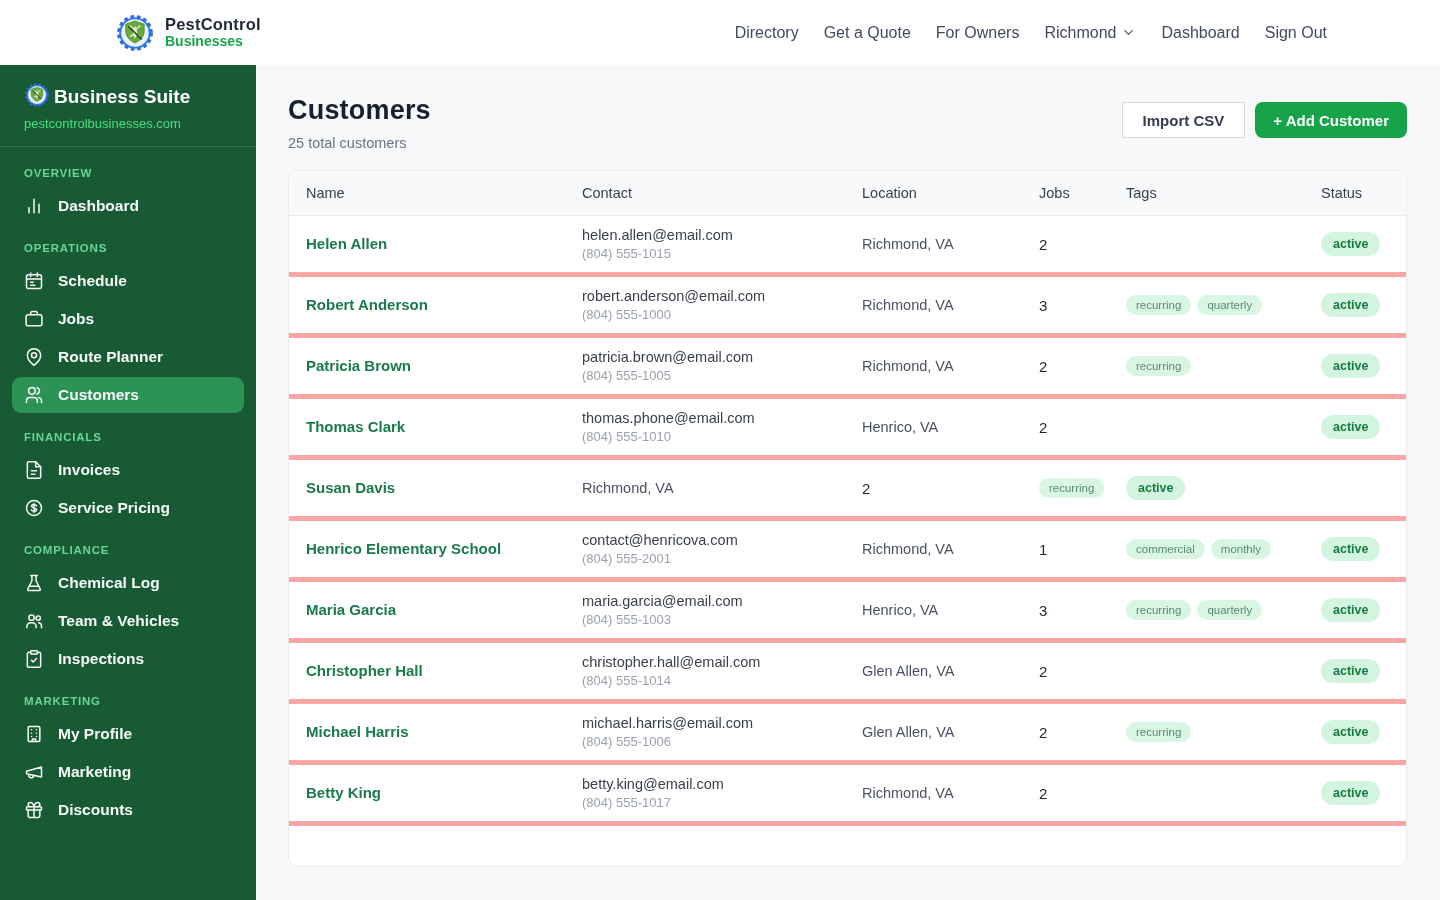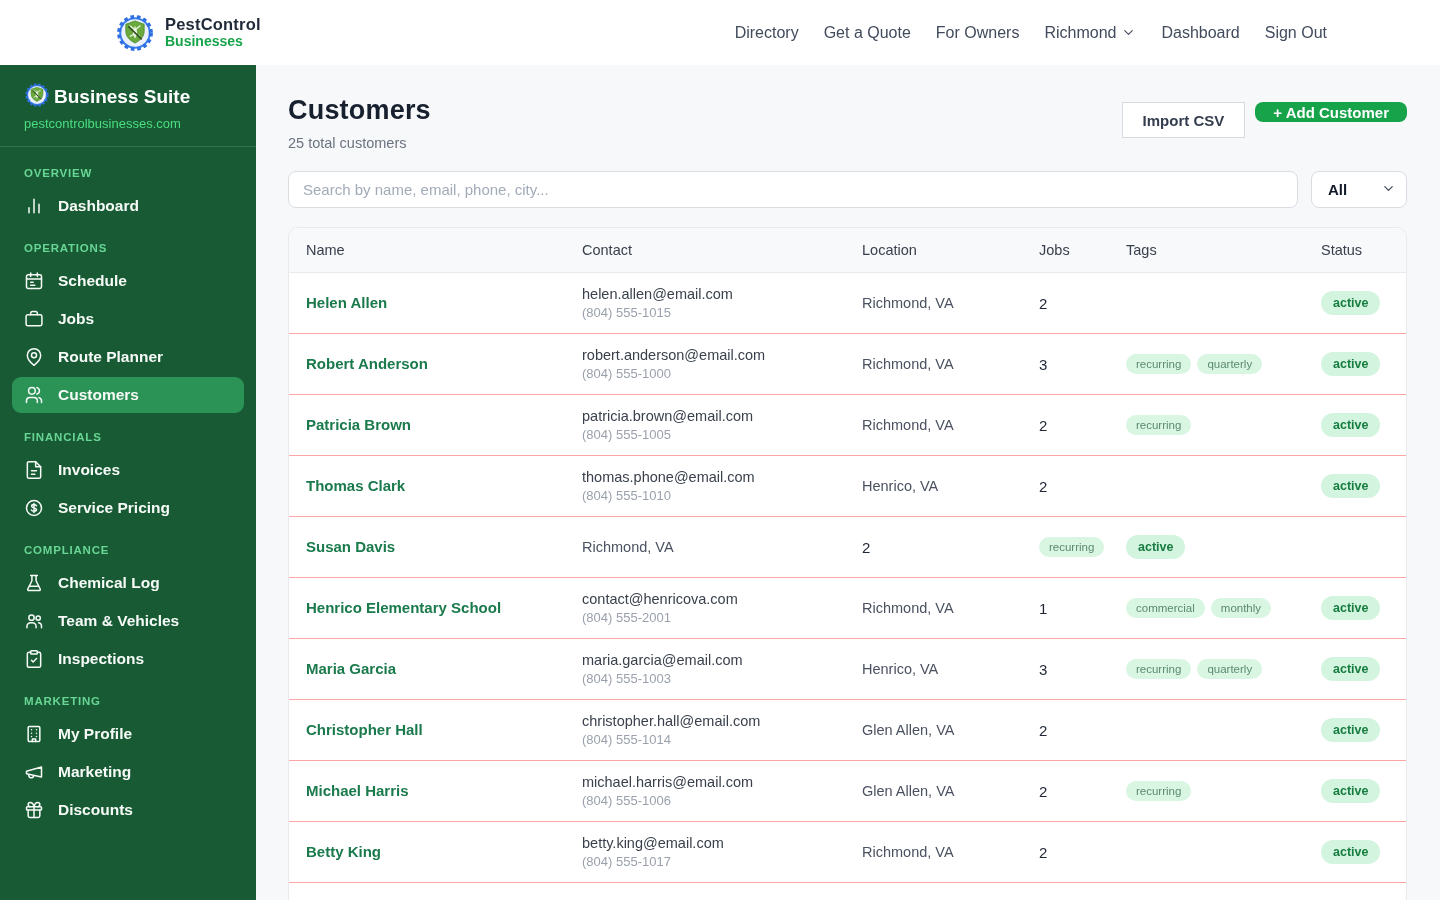--- a/index.html
+++ b/index.html
@@ -36,32 +36,32 @@
   .snav-item { display:flex; align-items:center; gap:14px; height:36px; padding:8px 12px; border-radius:9px; margin-bottom:2px; font-size:15.5px; font-weight:600; color:#f7fbf8; cursor:pointer; }
   .snav-item.active { background:#2b9356; }
   .snav-item .icon { width:20px; height:20px; }
   
   main { flex:1; padding:30px 33px 0 32px; overflow:hidden; }
   .page-head { display:flex; justify-content:space-between; align-items:flex-start; }
   .page-title { margin:0; font-size:27px; font-weight:800; color:#16202e; letter-spacing:.2px; }
   .page-subtitle { margin-top:9px; font-size:14.5px; color:#6b7280; }
   .actions { display:flex; gap:10px; margin-top:7px; }
   .btn-secondary { height:36px; padding:0 20px; border:1px solid #d7dbdf; border-radius:0; background:#fff; font-size:15px; font-weight:600; color:#333d4d; font-family:inherit; cursor:pointer; }
-  .btn-primary { height:20px; padding:0 18px; border:none; border-radius:8px; background:#17a34a; color:#fff; font-size:15px; font-weight:700; font-family:inherit; cursor:pointer; }
+  .btn-primary { height:36px; padding:0 18px; border:none; border-radius:8px; background:#17a34a; color:#fff; font-size:15px; font-weight:700; font-family:inherit; cursor:pointer; }
   .filters { display:flex; gap:13px; margin-top:20px; }
   .search-input { flex:1; height:37px; border:1px solid #d9dde2; border-radius:8px; padding:0 14px; font-size:15px; font-family:inherit; color:#1f2937; background:#fff; outline:none; }
   .search-input::placeholder { color:#a2abb8; }
   .select { width:96px; height:37px; border:1px solid #d9dde2; border-radius:8px; background:#fff; display:flex; align-items:center; justify-content:space-between; padding:0 10px 0 16px; font-size:15px; font-weight:600; color:#111827; cursor:pointer; }
   .select .icon { width:15px; height:15px; color:#374151; }
   
   .table { margin-top:19px; background:#fff; border:1px solid #e8eaed; border-radius:10px; overflow:hidden; }
   .trow { display:grid; grid-template-columns:276px 280px 177px 87px 195px 1fr; padding-left:17px; align-items:center; }
   .thead { background:#f8f9fb; height:45px; border-bottom:1px solid #e8eaed; }
   .th { font-size:14.5px; font-weight:500; color:#39404d; }
-  .tbody .trow { height:61px; border-bottom:1px solid #fca5a5; background:#fff; }
+  .tbody .trow { height:61px; border-bottom:5px solid #fca5a5; background:#fff; }
   .cust-name { color:#1a7a4c; font-size:15px; font-weight:600; cursor:pointer; text-decoration:none; }
   .email { font-size:14.5px; color:#3a414c; }
   .phone { font-size:13px; color:#9aa1ac; margin-top:3px; }
   .loc { font-size:14.5px; color:#4a5160; }
   .jobs { font-size:15px; color:#1f2735; }
   .tags { display:flex; gap:6px; flex-wrap:wrap; }
   .tag { background:#d9f6e3; color:#5b8a6f; font-size:11.5px; padding:4px 10px; border-radius:999px; white-space:nowrap; }
   .status-pill { background:#d3f4df; color:#177c40; font-size:12.5px; font-weight:700; padding:5px 12px; border-radius:999px; display:inline-block; }
   .table-stub { height:40px; background:#fff; }
 </style>
@@ -242,29 +242,20 @@
       <div>
         <h1 class="page-title">Customers</h1>
         <div class="page-subtitle">25 total customers</div>
       </div>
       <div class="actions">
         <button class="btn-secondary">Import CSV</button>
         <button class="btn-primary">+ Add Customer</button>
       </div>
     </div>
 
-    <div class="filters">
-      <input class="search-input" type="text" placeholder="Search by name, email, phone, city..." style="">
-      <div class="select">
-        <span>All</span>
-        <span><svg class="icon" width="20" height="20" viewBox="0 0 24 24" fill="none" stroke="currentColor" stroke-width="1.8" stroke-linecap="round" stroke-linejoin="round">
-              <path d="m6 9 6 6 6-6"></path>
-            </svg></span>
-      </div>
-    </div>
 
     <div class="table">
       <div class="trow thead">
           <div class="th">Name</div>
           <div class="th">Contact</div>
           <div class="th">Location</div>
           <div class="th">Jobs</div>
           <div class="th">Tags</div>
           <div class="th">Status</div>
         </div>

